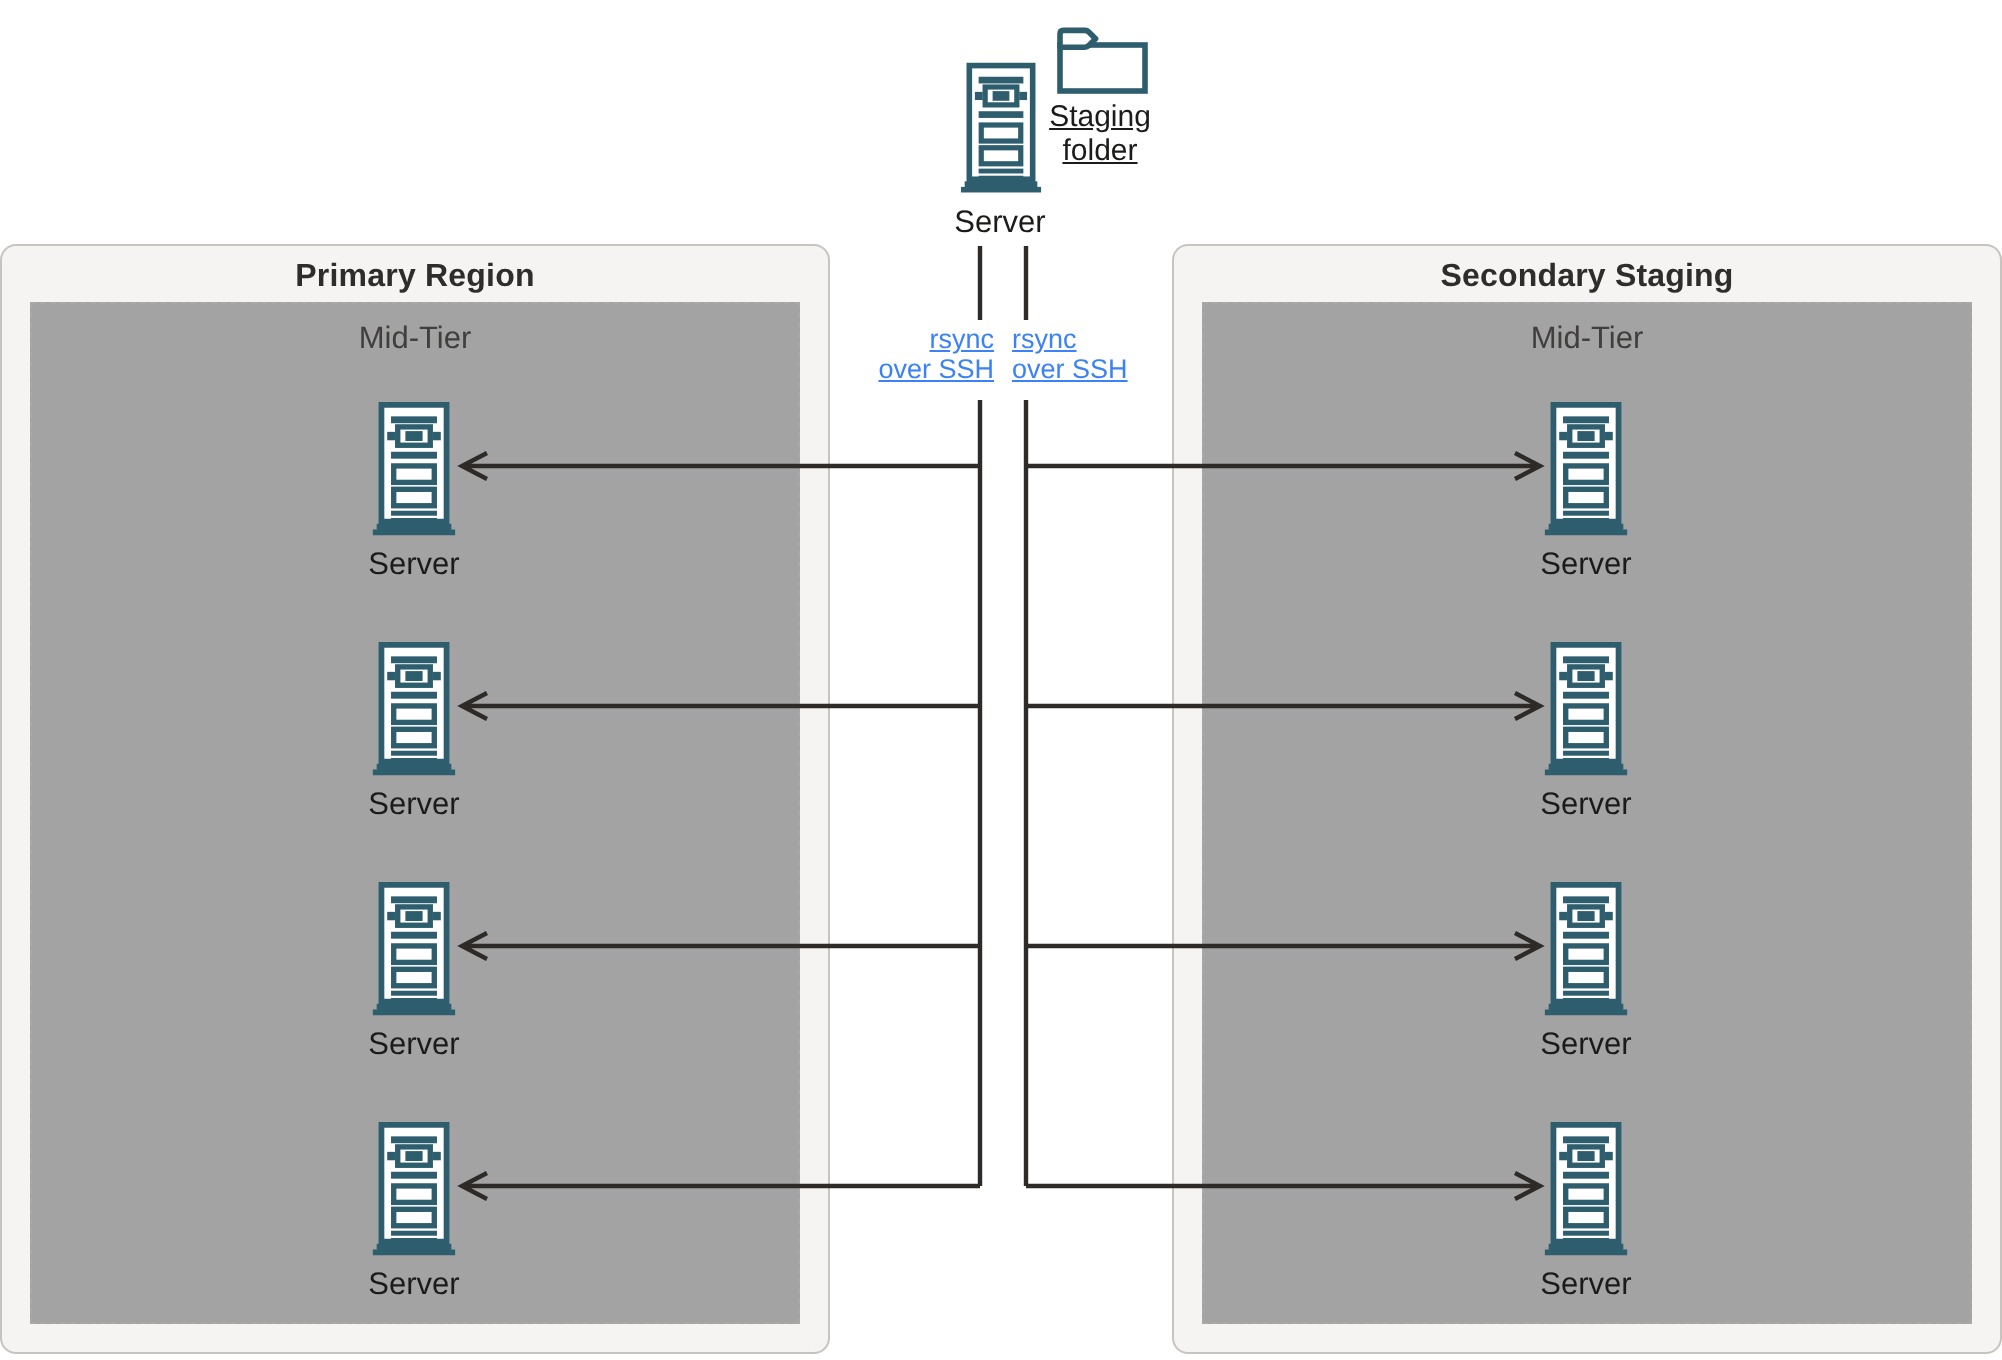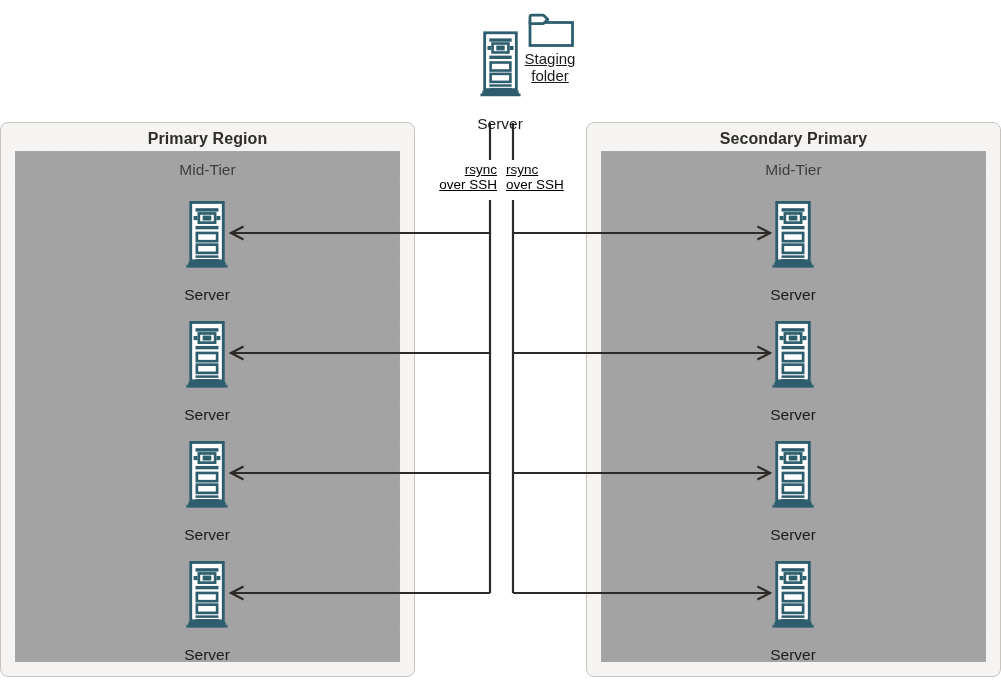--- a/index.html
+++ b/index.html
@@ -25,32 +25,32 @@
   }
   .midtier-label {
     text-align:center; font-size:15.5px; color:#403f3d; margin-top:9px;
   }
   .node {
     position:absolute; width:96px; z-index:10;
     display:flex; flex-direction:column; align-items:center;
   }
   .node .srv { display:block; }
   .node-label {
-    margin-top:19px; font-size:15.5px; color:#1c1b1a; text-align:right;
+    margin-top:7px; font-size:15.5px; color:#1c1b1a; text-align:right;
     line-height:1.05;
   }
   .top-folder { position:absolute; left:526px; top:12px; z-index:9; }
   .staging-label {
     position:absolute; left:511px; top:51px; width:78px; z-index:9;
     font-size:15px; color:#1c1b1a; text-align:center; line-height:1.13;
   }
   .pre { white-space:pre-line;text-decoration:underline; }
   .rsync-label {
     position:absolute; top:162px; z-index:6;
-    font-size:13.5px; color:#000000; line-height:1.12;
+    font-size:13.5px; color:#3b82f6; line-height:1.12;
   }
   .rsync-left  { left:400px; width:97px;  text-align:right; }
   .rsync-right { left:506px; width:100px; text-align:left; }
   .connectors {
     position:absolute; left:0; top:0; width:1001px; height:680px;
     z-index:5; pointer-events:none;
   }
 </style>
 </head>
 <body>
@@ -98,21 +98,21 @@
   </svg>
 
   <div class="region primary">
     <div class="region-title">Primary Region</div>
     <div class="midtier">
       <div class="midtier-label">Mid-Tier</div>
     </div>
   </div>
 
   <div class="region secondary">
-    <div class="region-title">Secondary Primary</div>
+    <div class="region-title">Secondary Staging</div>
     <div class="midtier">
       <div class="midtier-label">Mid-Tier</div>
     </div>
   </div>
 
   <div class="node" style="left:452px; top:31px;">
     <svg class="srv" width="41" height="66">
         <use href="#sym-server"></use>
       </svg>
     <div class="node-label">Server</div>

